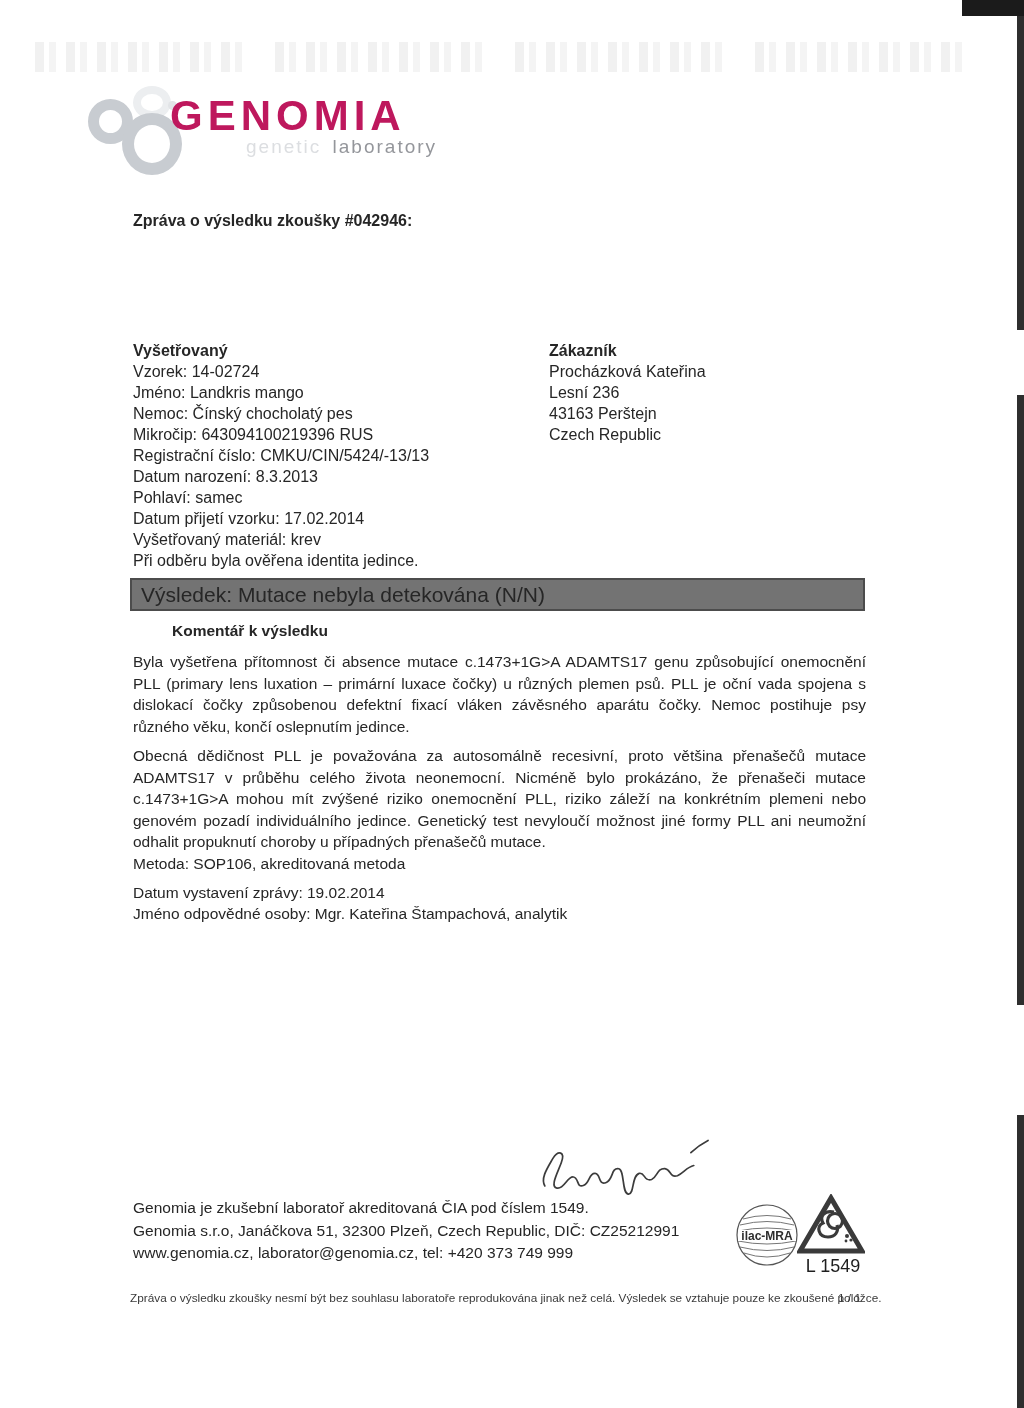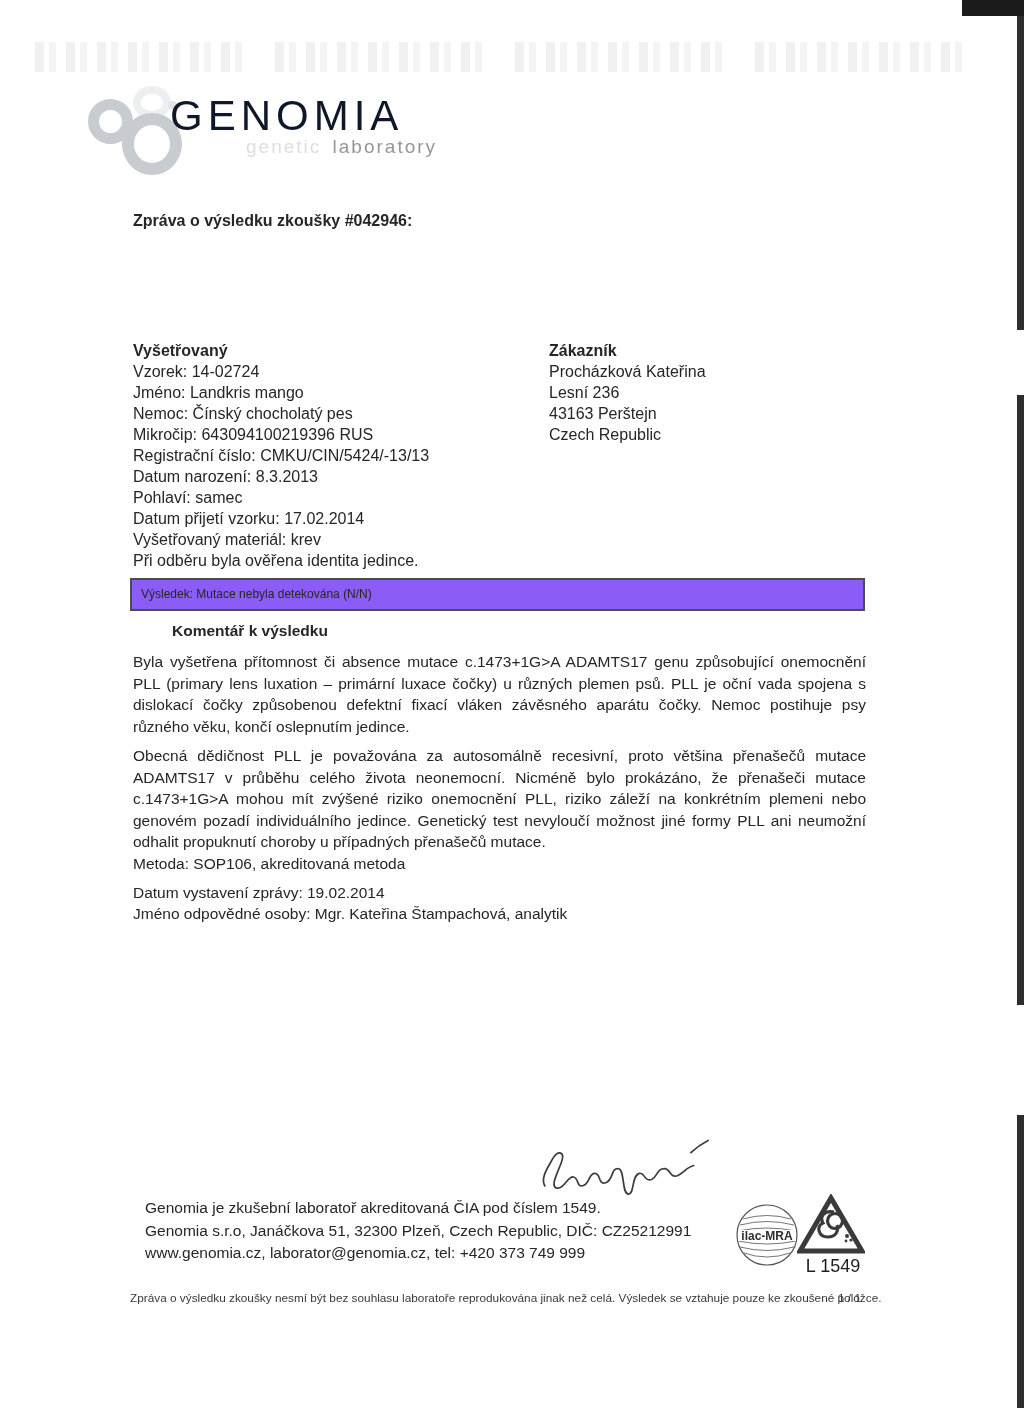--- a/index.html
+++ b/index.html
@@ -25,52 +25,52 @@
 
   
   .logo-circles{position:absolute;left:88px;top:86px;width:100px;height:95px;}
   .ring{position:absolute;border-radius:50%;box-sizing:border-box;}
   .ring.r-faint{left:45px;top:0;width:38px;height:33px;border:8px solid #eceef0;}
   .ring.r1{left:0;top:13px;width:45px;height:45px;border:11px solid #c8ccd1;}
   .ring.r2{left:34px;top:27px;width:60px;height:62px;border:12px solid #c8ccd1;}
   .dot{position:absolute;left:80px;top:15px;width:9px;height:9px;border-radius:50%;background:#e2e4e7;}
   .logo-brand{
     position:absolute;left:170px;top:92px;
-    font-size:42px;font-weight:normal;letter-spacing:5px;color:#0f172a;
+    font-size:42px;font-weight:bold;letter-spacing:5px;color:#be185d;
   }
   .logo-tagline{position:absolute;left:246px;top:136px;font-size:19px;letter-spacing:2px;}
   .tag-light{color:#dcdee1;}
   .tag-dark{color:#94969b;margin-left:4px;}
 
   
   .report-label{position:absolute;left:133px;top:212px;font-size:16px;font-weight:bold;}
   .test-title{position:absolute;left:505px;top:210px;width:380px;font-size:15.5px;font-weight:bold;line-height:21.5px;}
 
   
   .subject-block{position:absolute;left:133px;top:340px;font-size:16px;line-height:21px;}
   .customer-block{position:absolute;left:505px;top:340px;font-size:16px;line-height:21px;margin-left:44px;}
   .col-heading{font-weight:bold;}
 
   
   .result-box{
     position:absolute;left:130px;top:578px;width:722px;height:29px;
-    border:2px solid #4c4c4c;background:#8b5cf6;
-    font-size:12px;line-height:29px;padding-left:9px;
+    border:2px solid #4c4c4c;background:#737373;
+    font-size:21px;line-height:29px;padding-left:9px;
   }
   .comment-heading{position:absolute;left:133px;top:622px;font-size:15.5px;font-weight:bold;margin-left:39px;}
   .para{position:absolute;left:133px;width:733px;margin:0;font-size:15.5px;line-height:21.5px;text-align:justify;}
   .para.p1{top:651px;}
   .para.p2{top:745px;}
   .method-line{position:absolute;left:133px;top:855px;font-size:15.5px;}
   .issue-line{position:absolute;left:133px;top:884px;font-size:15.5px;}
   .responsible-line{position:absolute;left:133px;top:905px;font-size:15.5px;}
 
   
   .signature{position:absolute;left:540px;top:1140px;transform:rotate(-4deg);}
-  .footer-lines{position:absolute;left:133px;top:1197px;font-size:15.5px;line-height:22.5px;margin-left:12px;}
+  .footer-lines{position:absolute;left:133px;top:1197px;font-size:15.5px;line-height:22.5px;}
   .ilac-logo{position:absolute;left:735px;top:1203px;}
   .cia-logo{position:absolute;left:797px;top:1194px;}
   .cia-number{position:absolute;left:799px;top:1256px;width:68px;text-align:center;font-size:18px;color:#1e1e1e;}
   .disclaimer{position:absolute;left:130px;top:1291px;font-size:11.8px;color:#3a3a3a;}
   .page-num{position:absolute;left:838px;top:1291px;font-size:11.8px;color:#3a3a3a;}
 </style>
 </head>
 <body>
 
 <div class="page">

